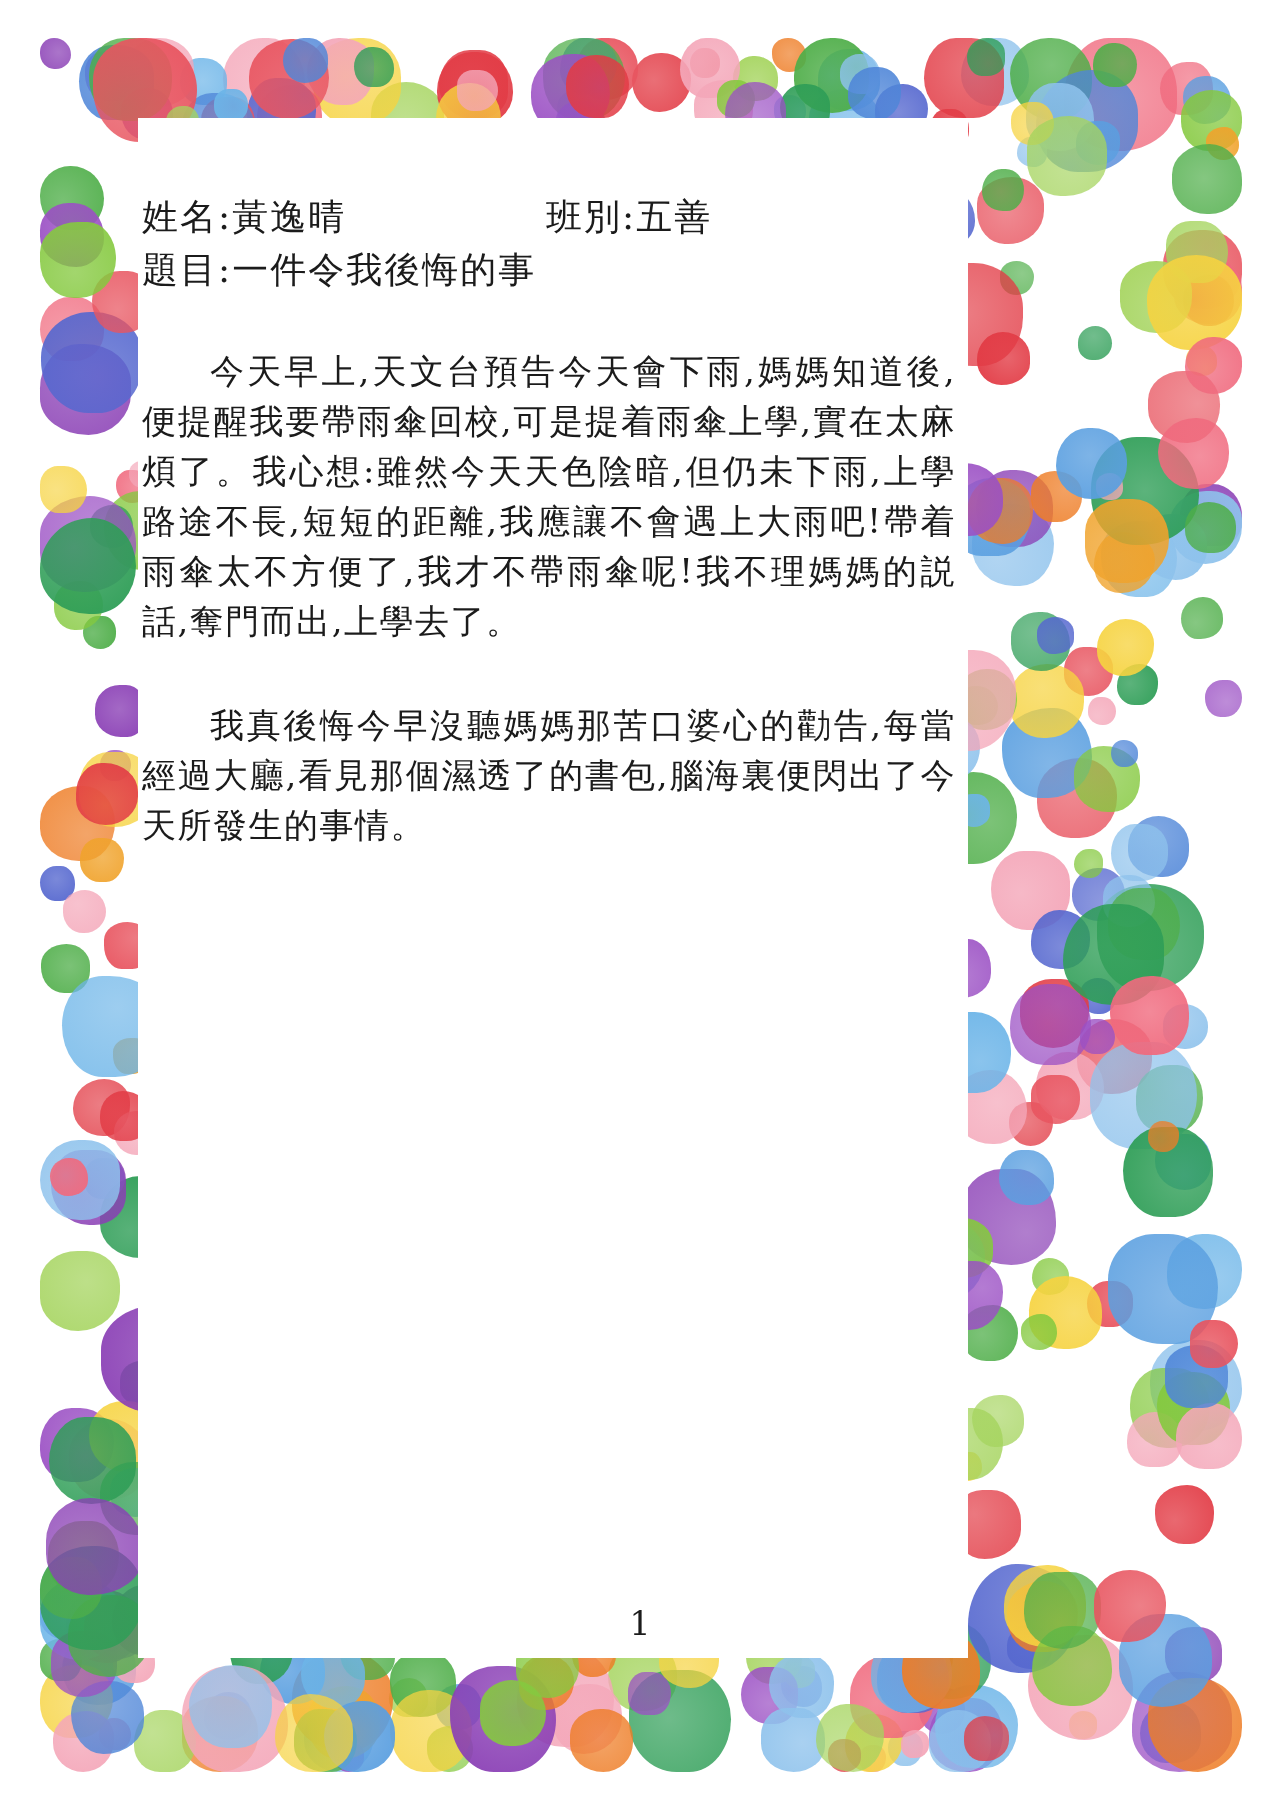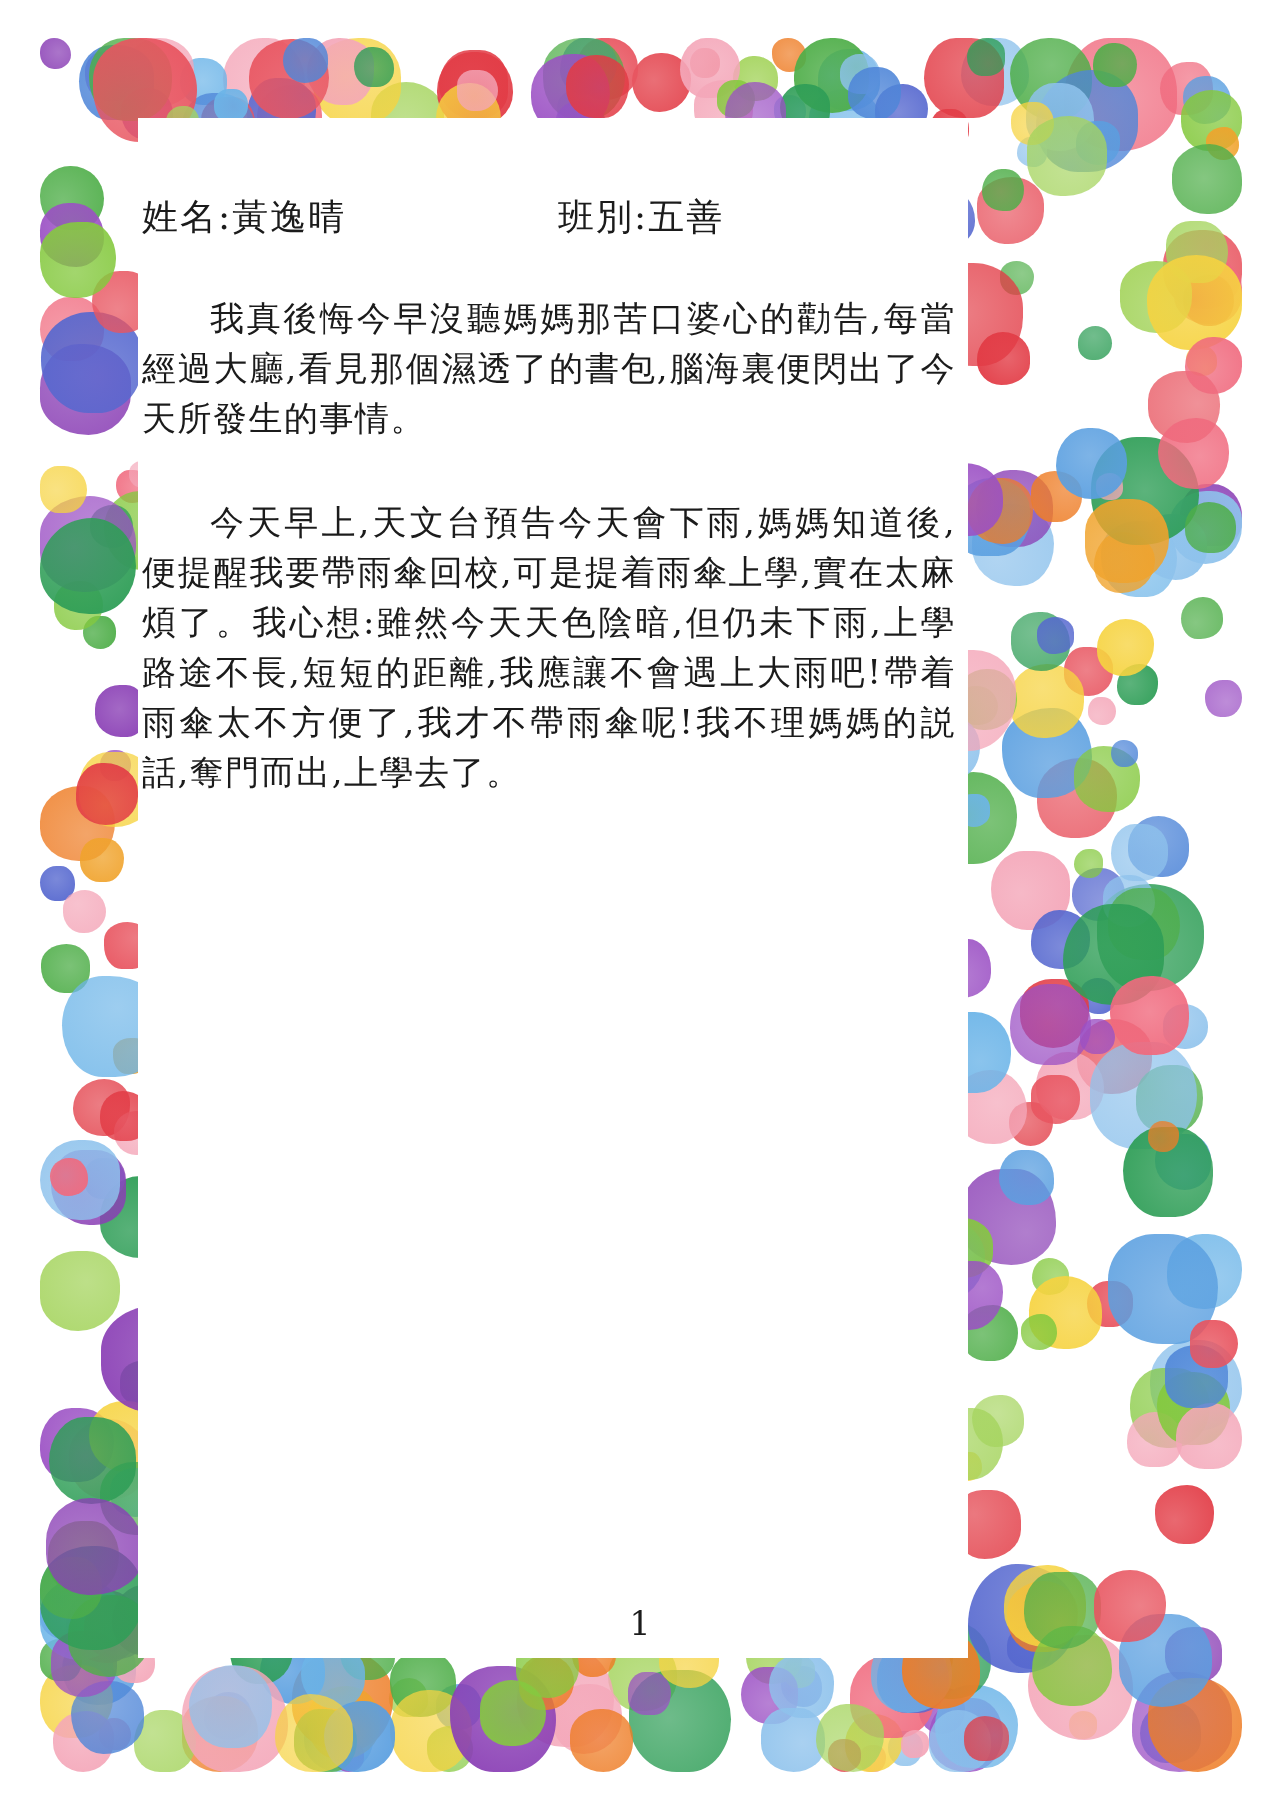--- a/index.html
+++ b/index.html
@@ -17,21 +17,21 @@
   }
   .title-block{text-align:center;margin-top:6px;}
   .school-name{
     font-size:37px;line-height:55px;letter-spacing:6px;font-weight:500;
   }
   .section-title{
     font-size:37px;line-height:54px;letter-spacing:8px;font-weight:500;
   }
   .info-block{margin-top:62px;font-size:36px;line-height:53px;letter-spacing:2px;}
   .info-line{position:relative;white-space:nowrap;}
-  .class-group{position:absolute;left:404px;top:0;margin-left:12px;}
+  .class-group{position:absolute;left:404px;top:0;}
   .essay{margin-top:50px;}
   .essay p{
     margin:0 0 54px 0;
     font-size:34px;line-height:50px;letter-spacing:1.5px;
     text-align:justify;text-align-last:left;text-indent:2em;
     word-break:break-all;
   }
   .page-number{
     position:absolute;left:0;top:1604px;width:1280px;z-index:3;
     text-align:center;font-size:33px;color:#1b1b1b;
@@ -348,22 +348,25 @@
   </div>
 
 <div class="sheet">
 
 
   <div class="info-block">
     <div class="info-line">
       <span>姓名:</span><span>黃逸晴</span>
       <span class="class-group"><span>班別:</span><span>五善</span></span>
     </div>
+    <div class="info-line">
+      <span>題目:</span><span>一件令我後悔的事</span>
+    </div>
   </div>
 
   <div class="essay">
+    <p>今天早上,天文台預告今天會下雨,媽媽知道後,便提醒我要帶雨傘回校,可是提着雨傘上學,實在太麻煩了。我心想:雖然今天天色陰暗,但仍未下雨,上學路途不長,短短的距離,我應讓不會遇上大雨吧!帶着雨傘太不方便了,我才不帶雨傘呢!我不理媽媽的説話,奪門而出,上學去了。</p>
     <p>我真後悔今早沒聽媽媽那苦口婆心的勸告,每當經過大廳,看見那個濕透了的書包,腦海裏便閃出了今天所發生的事情。</p>
-    <p>今天早上,天文台預告今天會下雨,媽媽知道後,便提醒我要帶雨傘回校,可是提着雨傘上學,實在太麻煩了。我心想:雖然今天天色陰暗,但仍未下雨,上學路途不長,短短的距離,我應讓不會遇上大雨吧!帶着雨傘太不方便了,我才不帶雨傘呢!我不理媽媽的説話,奪門而出,上學去了。</p>
   </div>
 
 </div>
 
 <div class="page-number">1</div>
 
 </body></html>

